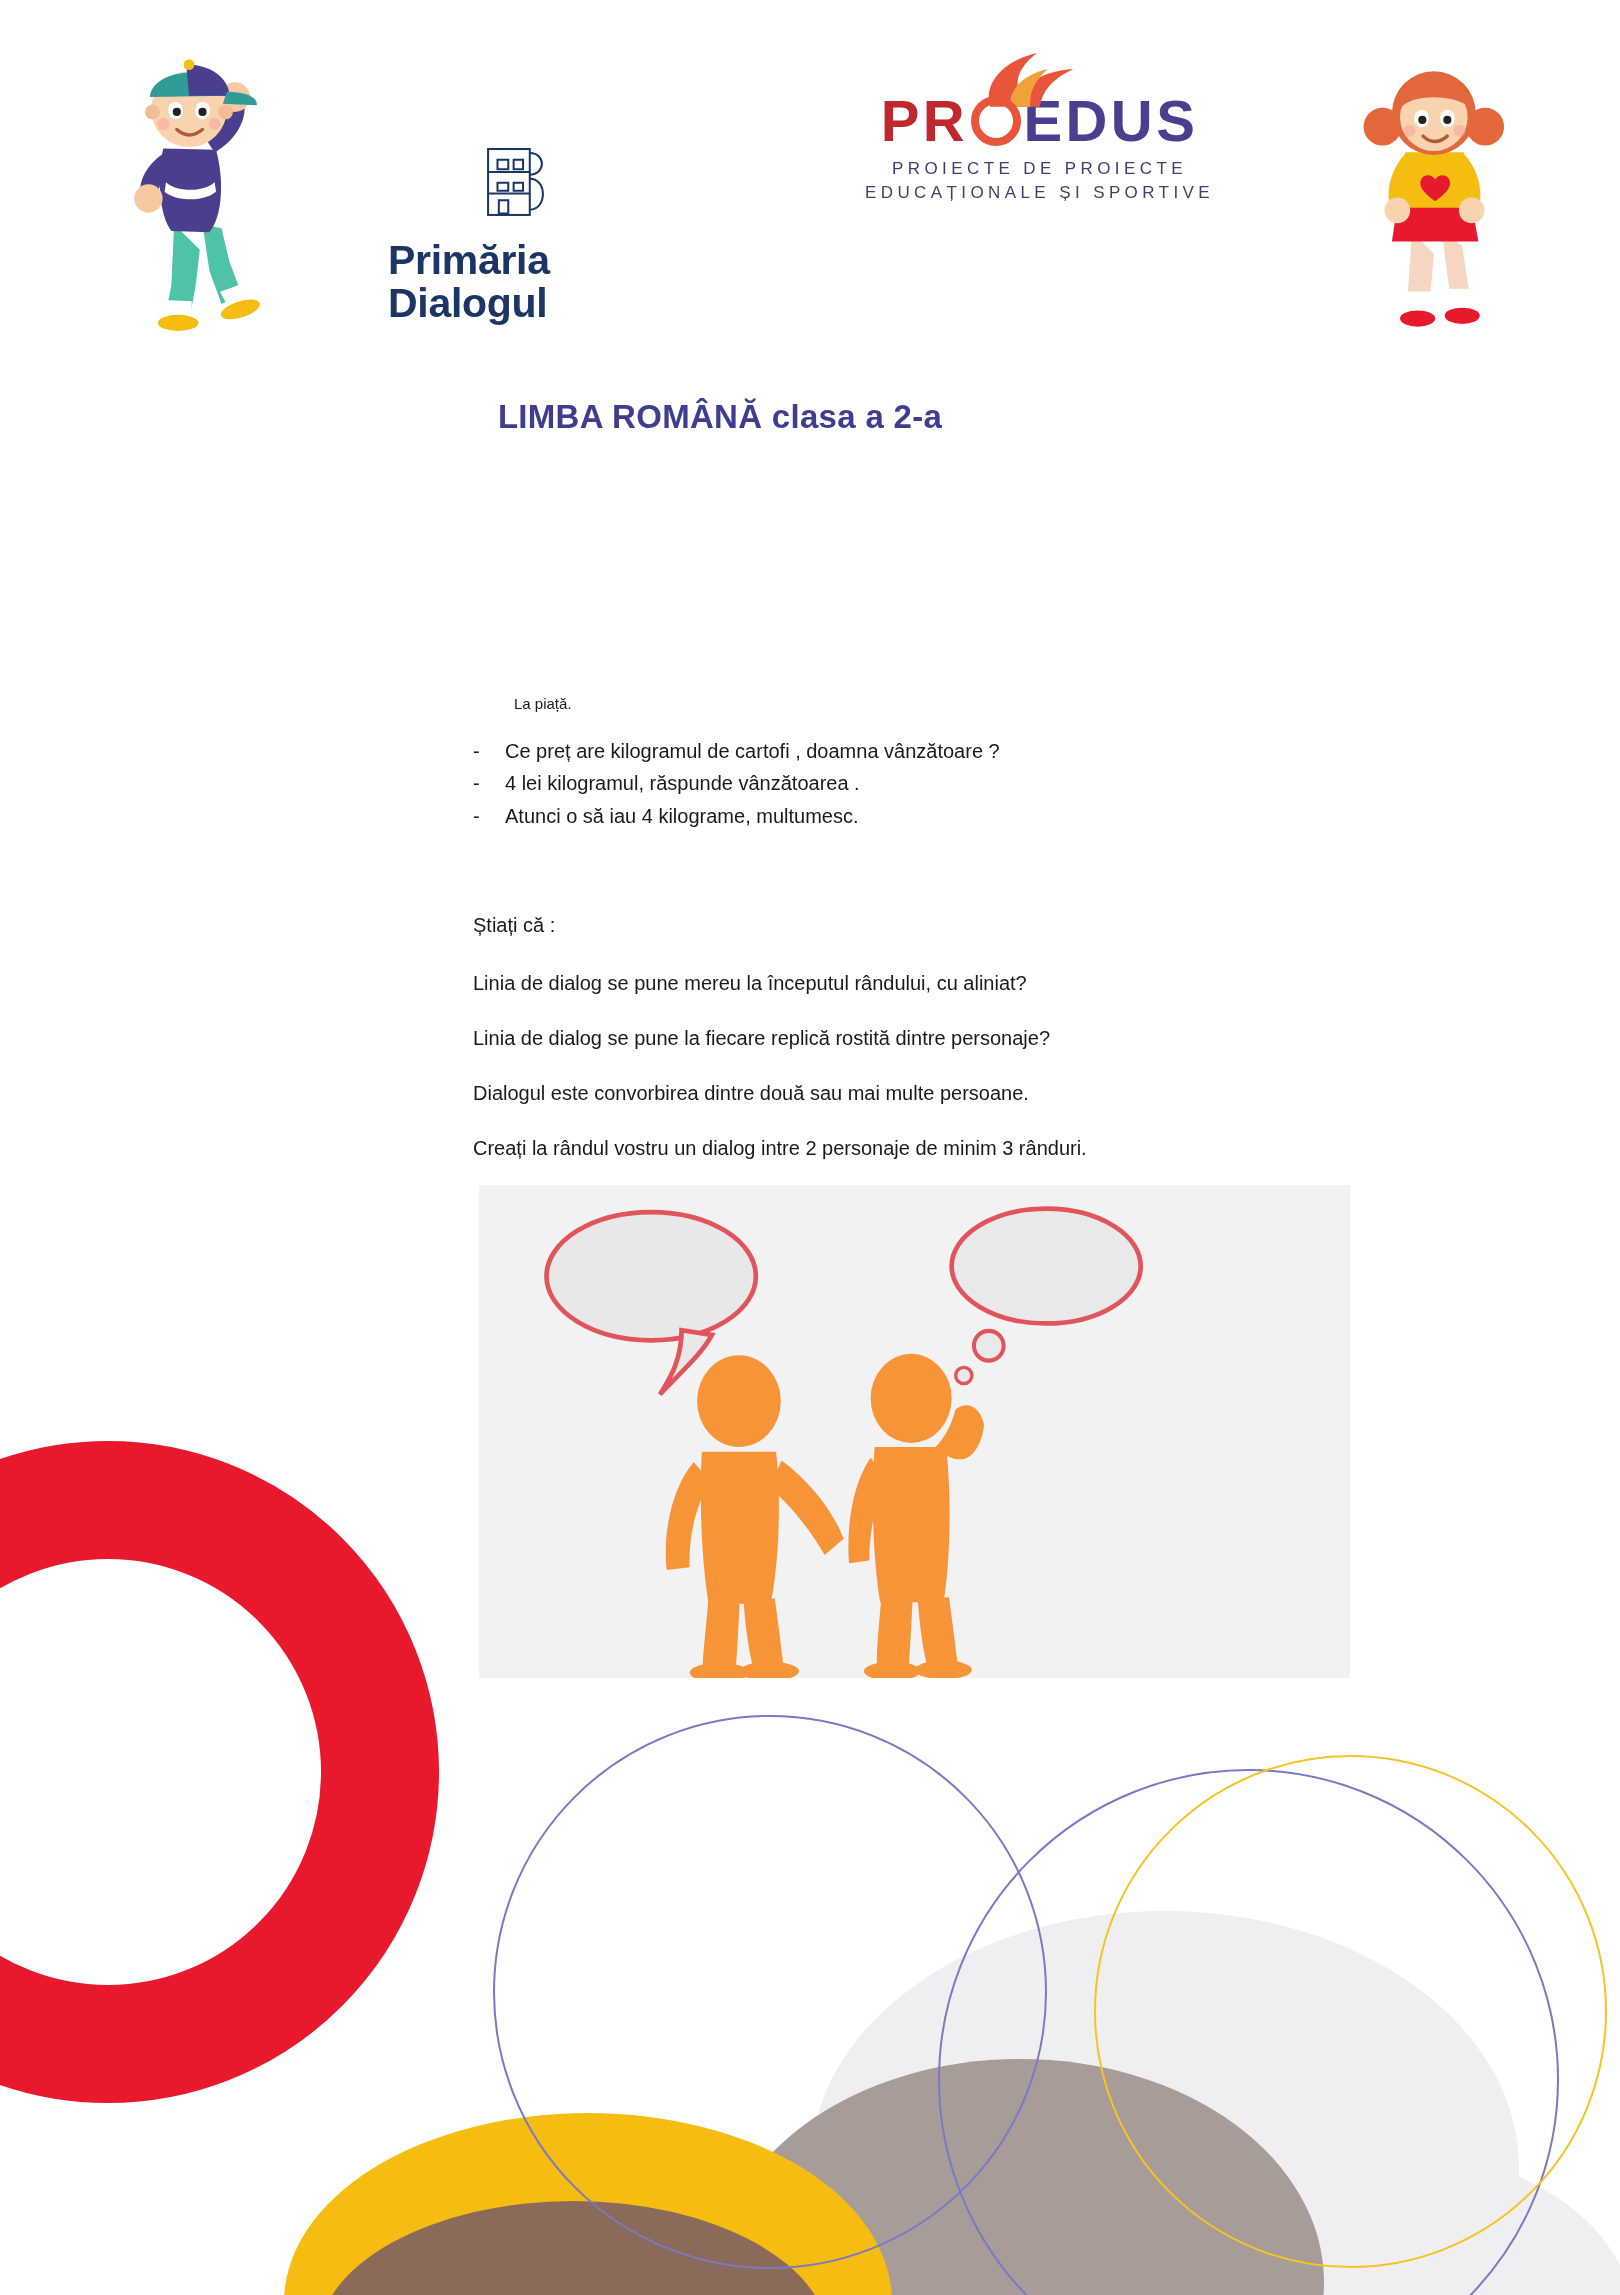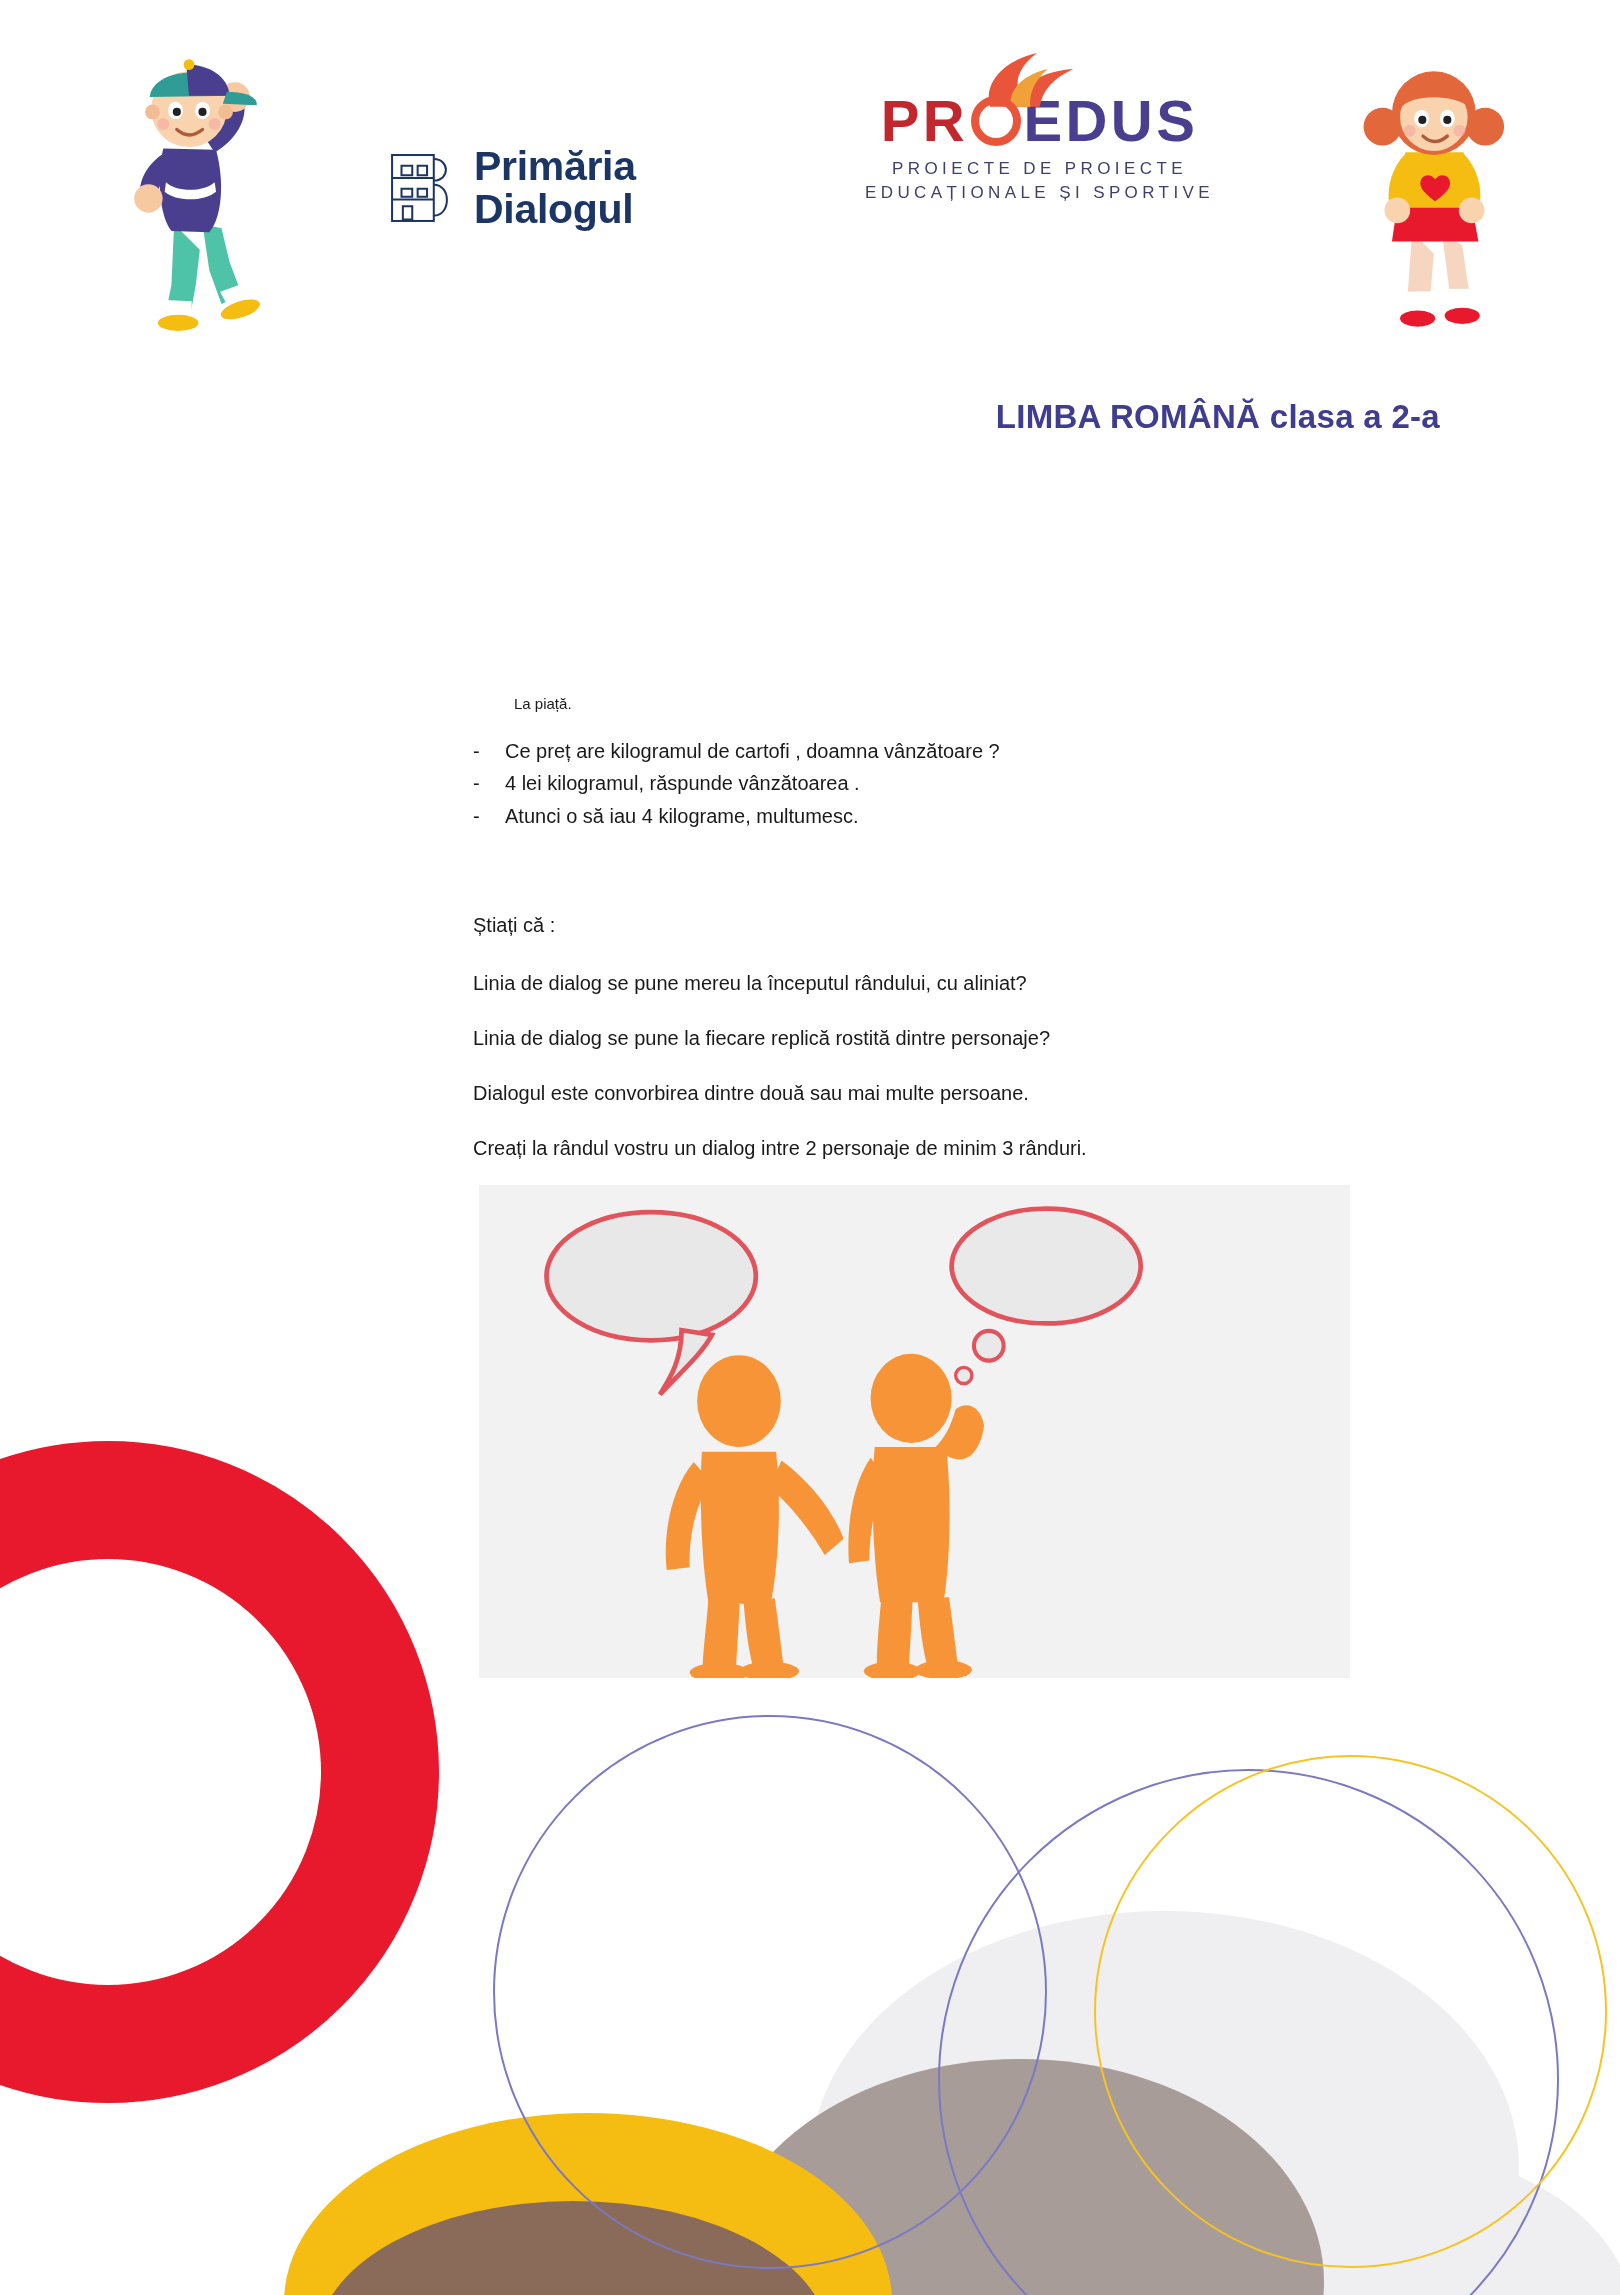--- a/index.html
+++ b/index.html
@@ -87,22 +87,23 @@
   }
 
   
   .mascot { position: absolute; }
   .mascot svg { display: block; }
 
   .logo-primaria {
     position: absolute;
     left: 388px; top: 145px;
     display: flex;
-    align-items: center;
+    align-items: flex-end;
     gap: 20px;
+    flex-direction: column;
   }
   .logo-primaria .mark { width: 66px; height: 74px; }
   .logo-primaria .word {
     font-family: "Liberation Sans", sans-serif;
     color: #1b3565;
     font-size: 41px;
     font-weight: bold;
     line-height: 1.06;
     letter-spacing: -0.3px;
   }
@@ -140,21 +141,21 @@
     color: #3f3f6b;
     line-height: 1.4;
     font-weight: normal;
   }
 
   
   .doc-title {
     position: absolute;
     left: 0; top: 398px;
     width: 1440px;
-    text-align: right;
+    text-align: center;
     font-size: 33px;
     font-weight: bold;
     color: #3f3d8f;
     letter-spacing: 0.3px;
   }
 
   
   .content {
     position: absolute;
     left: 473px; top: 695px;

